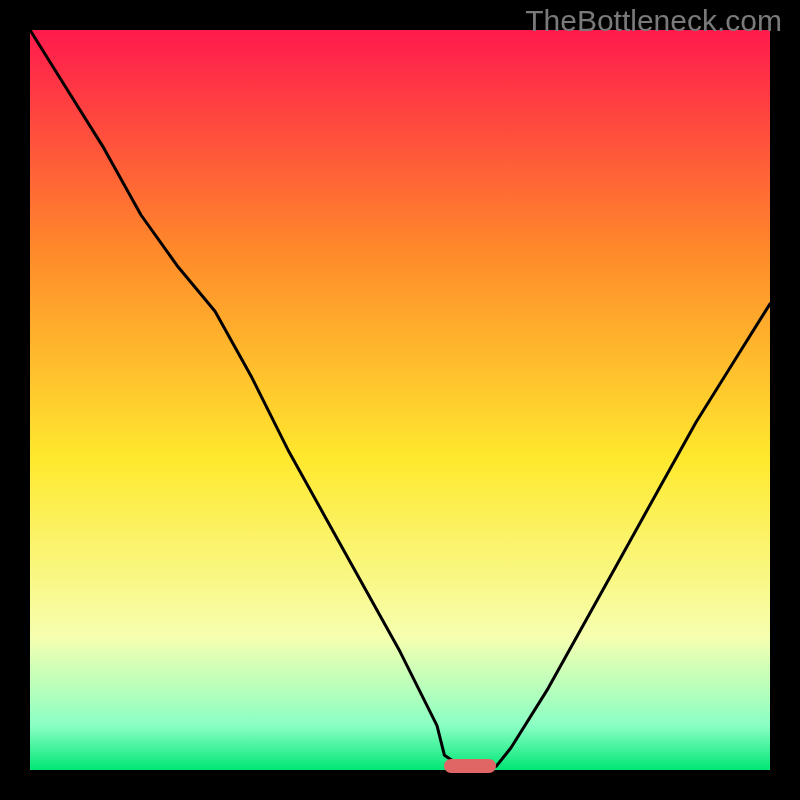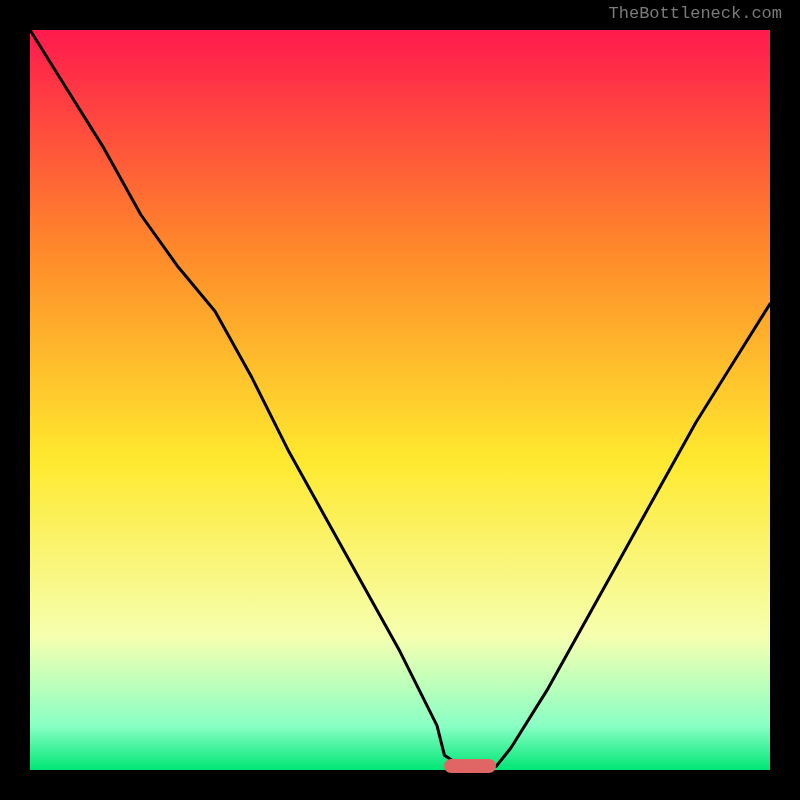--- a/index.html
+++ b/index.html
@@ -9,22 +9,22 @@
     background: #000;
     font-family: Arial, Helvetica, sans-serif;
     overflow: hidden;
     position: relative;
   }
   .watermark {
     position: absolute;
     top: 4px;
     right: 18px;
     color: #7a7a7a;
-    font-size: 17px;
-    font-family: Liberation Mono, monospace;
+    font-size: 30px;
+    font-family: Liberation Sans, sans-serif;
     z-index: 5;
     margin-left: 48px;
   }
   .plot-area {
     position: absolute;
     left: 30px;
     top: 30px;
     width: 740px;
     height: 740px;
   }

